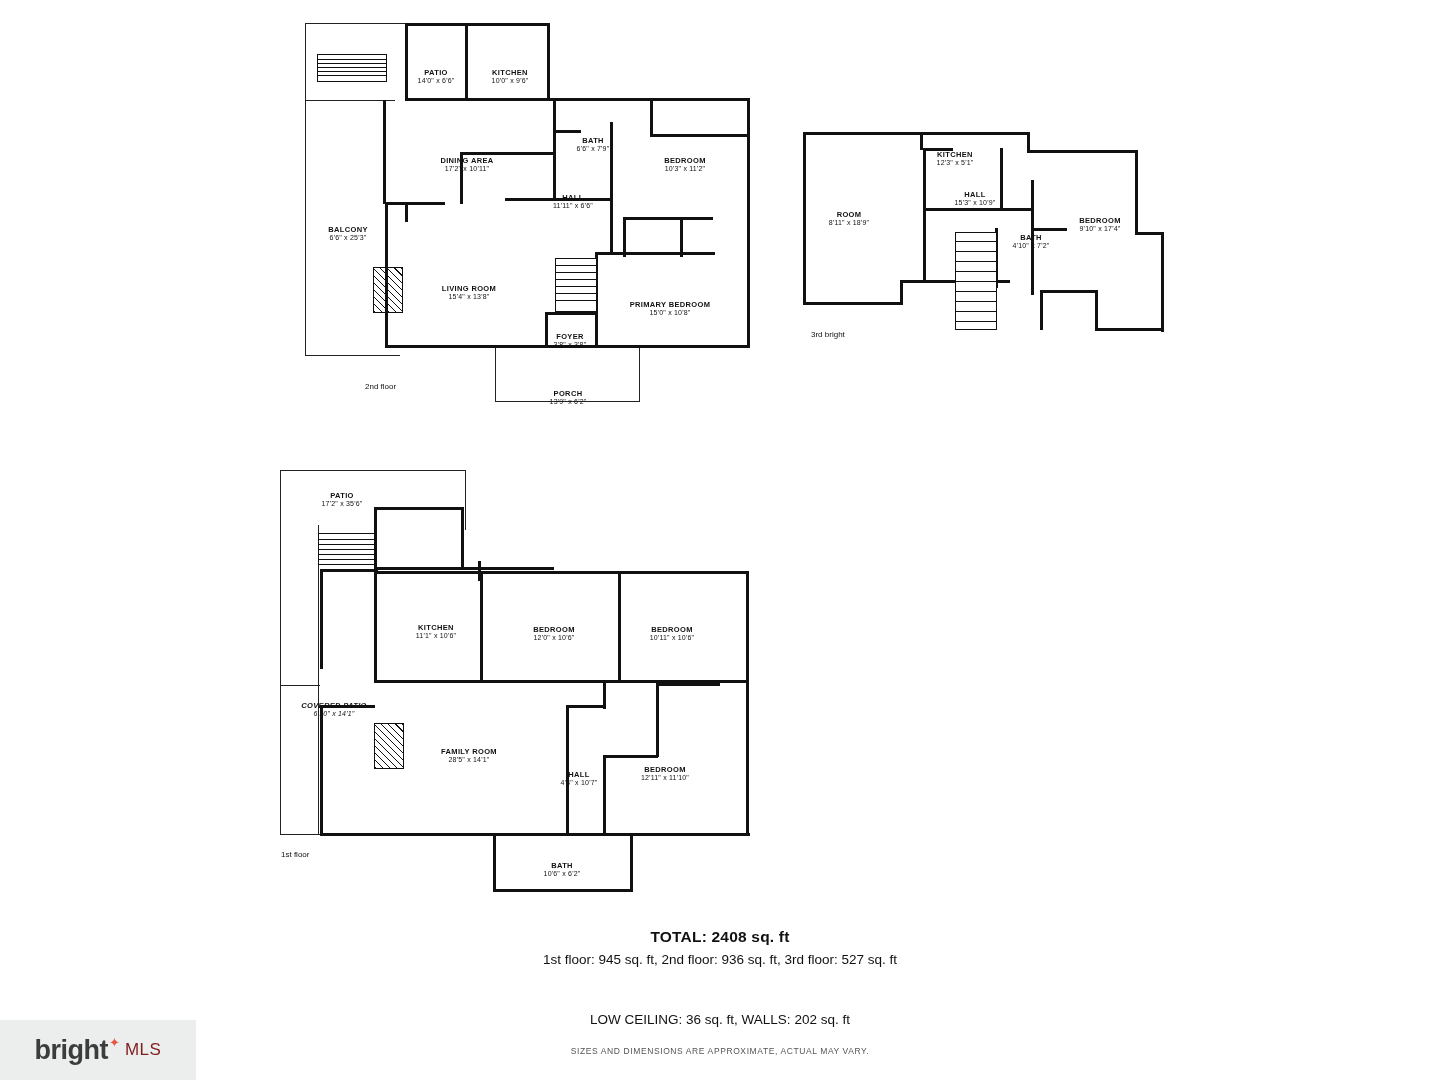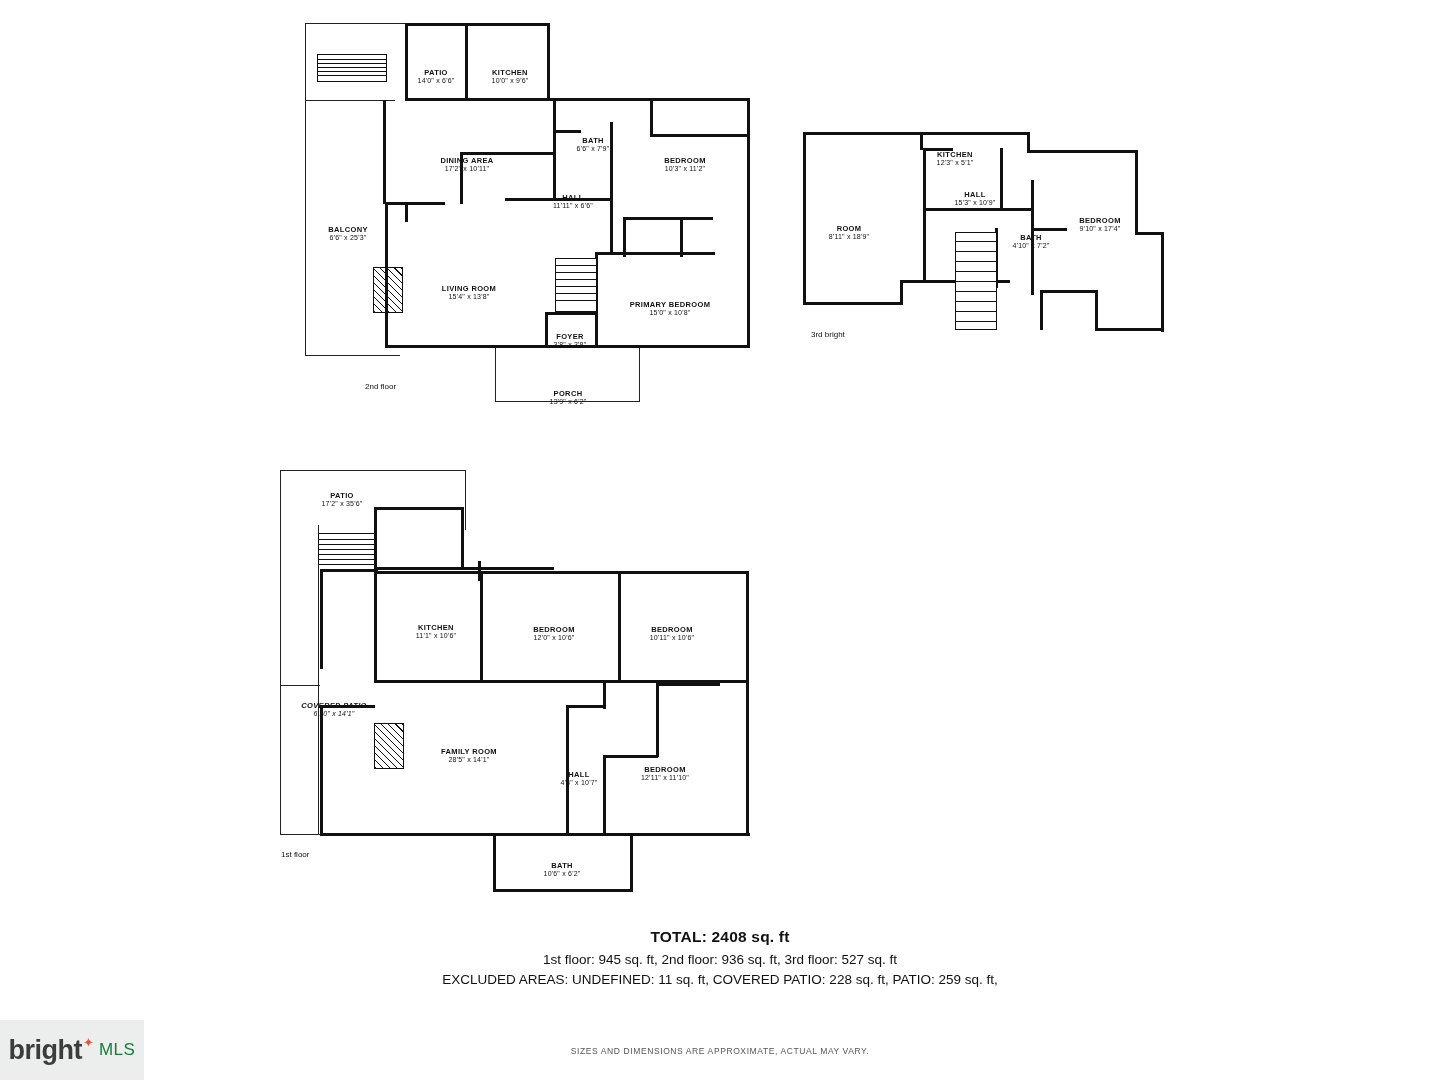--- a/index.html
+++ b/index.html
@@ -27,25 +27,25 @@
   .floor-tag{position:absolute;font-size:8px;color:#111;white-space:nowrap;}
 
   
   .summary{position:absolute;left:0;width:1440px;text-align:center;}
   .summary .total{font-size:15.5px;font-weight:700;letter-spacing:.2px;color:#111;}
   .summary .ln{font-size:13.5px;color:#111;line-height:1.5;}
   .disclaimer{position:absolute;left:0;width:1440px;text-align:center;
       font-size:8.5px;letter-spacing:.6px;color:#555;}
 
   
-  .logo{position:absolute;left:0;bottom:0;width:144px;height:60px;background:#eceded;
+  .logo{position:absolute;left:0;bottom:0;width:196px;height:60px;background:#eceded;
         display:flex;align-items:center;justify-content:center;}
   .logo .b{font-size:27px;font-weight:700;color:#3c3c3c;letter-spacing:-.5px;}
   .logo .star{color:#e8553e;font-size:13px;position:relative;top:-8px;left:1px;}
-  .logo .mls{font-size:17px;color:#15803d;margin-left:6px;letter-spacing:.5px;}
+  .logo .mls{font-size:17px;color:#7f1d1d;margin-left:6px;letter-spacing:.5px;}
 </style>
 </head>
 <body>
 
 <div class="stage">
 
   <div class="plan" style="left:305px;top:12px;width:460px;height:410px;">
 
     <div class="thin" style="left:0;top:11px;width:105px;height:1px;"></div>
     <div class="thin" style="left:0;top:11px;width:1px;height:78px;"></div>
@@ -195,21 +195,21 @@
     </div>
 
     <div class="label" style="left:120px;top:30px;width:80px;">
       <span class="nm">KITCHEN</span>
         <span class="dm">12'3" x 5'1"</span>
       </div>
     <div class="label" style="left:140px;top:70px;width:80px;">
       <span class="nm">HALL</span>
         <span class="dm">15'3" x 10'9"</span>
       </div>
-    <div class="label" style="left:14px;top:104px;width:80px;">
+    <div class="label" style="left:14px;top:90px;width:80px;">
       <span class="nm">ROOM</span>
         <span class="dm">8'11" x 18'9"</span>
       </div>
     <div class="label" style="left:206px;top:113px;width:60px;">
       <span class="nm">BATH</span>
         <span class="dm">4'10" x 7'2"</span>
       </div>
     <div class="label" style="left:262px;top:96px;width:86px;">
       <span class="nm">BEDROOM</span>
         <span class="dm">9'10" x 17'4"</span>
@@ -306,22 +306,22 @@
 
     <div class="floor-tag" style="left:3px;top:385px;text-align:center;">1st floor</div>
   </div>
 
   <div class="summary" style="top:928px;">
     <span class="total">TOTAL: 2408 sq. ft</span>
   </div>
   <div class="summary" style="top:950px;">
     <span class="ln">1st floor: 945 sq. ft, 2nd floor: 936 sq. ft, 3rd floor: 527 sq. ft</span>
   </div>
-  <div class="summary" style="top:970px;">
-    <span class="ln">EXCLUDED AREAS: UNDEFINED: 11 sq. ft, COVERED PATIO: 228 sq. ft, PATIO: 259 sq. ft,</span>
+  <div class="summary" style="top:1010px;">
+    <span class="ln">LOW CEILING: 36 sq. ft, WALLS: 202 sq. ft</span>
   </div>
 
   <div class="disclaimer" style="top:1046px;">SIZES AND DIMENSIONS ARE APPROXIMATE, ACTUAL MAY VARY.</div>
 
   <div class="logo">
     <span class="b">bright</span>
     <span class="star">✦</span>
     <span class="mls">MLS</span>
   </div>
 

